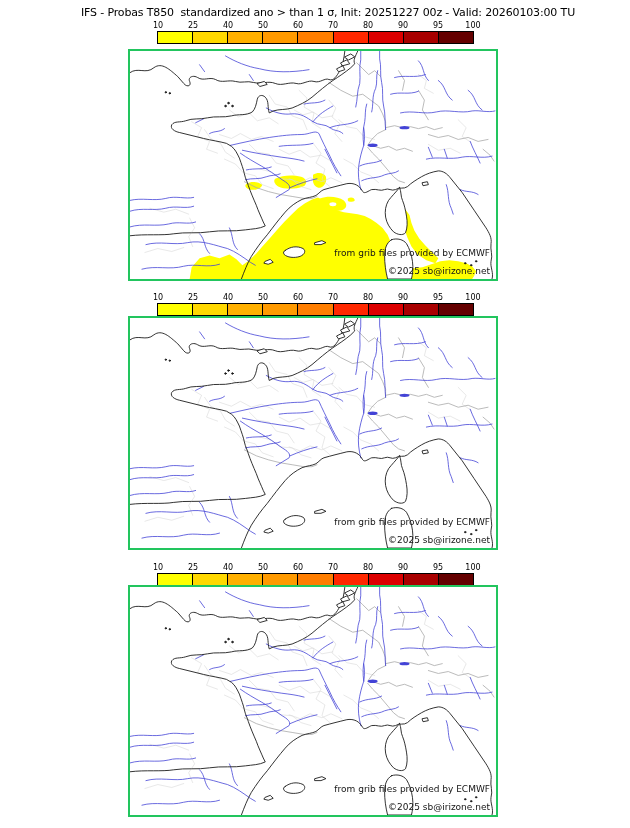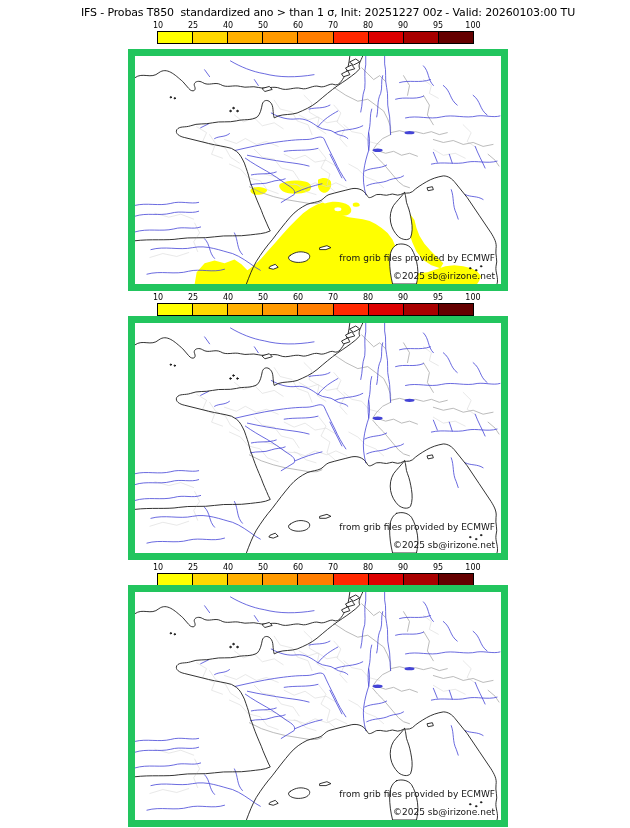--- a/index.html
+++ b/index.html
@@ -11,21 +11,21 @@
   .ticksrow{position:absolute;left:157px;width:317px;height:9px;}
   .ticksrow span{position:absolute;top:0;transform:translateX(-50%);
         font-size:8px;color:#000;}
   .k1{top:21px;} .k2{top:293px;} .k3{top:563px;}
   .colorbar{position:absolute;left:157px;width:315px;height:11px;
         border:1px solid #000;display:flex;}
   .colorbar .seg{flex:1 1 auto;border-right:1px solid #000;}
   .colorbar .seg:last-child{border-right:none;}
   .b1{top:31px;} .b2{top:303px;} .b3{top:573px;}
   .map{position:absolute;left:128px;width:366px;background:#fff;
-        border:7px solid #22c55e;}
+        border:2px solid #22c55e;}
   .m1{top:49px;height:228px;} .m2{top:316px;height:230px;} .m3{top:585px;height:228px;}
   .map svg{display:block;width:100%;height:100%;}
   .credit{position:absolute;right:6px;bottom:21px;font-size:9px;color:#141414;white-space:pre;}
   .copyright{position:absolute;right:6px;bottom:3px;font-size:9px;color:#141414;white-space:pre;}
   
   .coast{stroke:var(--coastline,#1a1a1a);stroke-width:.9;fill:none;stroke-linejoin:round;stroke-linecap:round;}
   .island{stroke:var(--coastline,#1a1a1a);stroke-width:.9;fill:var(--island_fill,#fff);stroke-linejoin:round;}
   .river{stroke:var(--river,#4343d6);stroke-width:.8;fill:none;stroke-linecap:round;}
   .lake{fill:var(--river,#4343d6);stroke:none;}
   .border{stroke:var(--country_border,#a9a9a9);stroke-width:.8;fill:none;stroke-linecap:round;}

